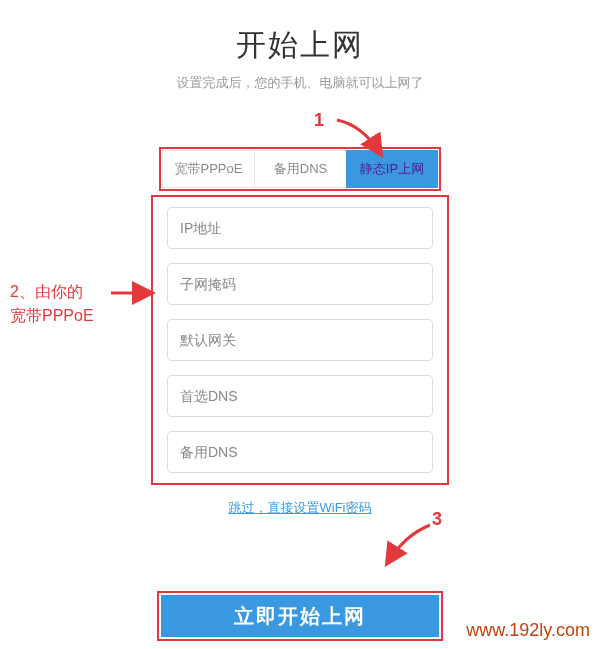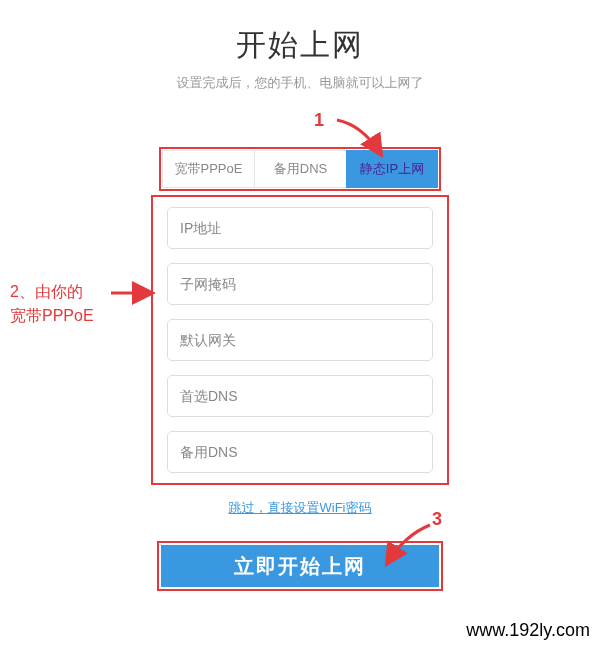--- a/index.html
+++ b/index.html
@@ -72,21 +72,21 @@
       color: #333;
       outline: none;
       font-family: inherit;
     }
     .input-field::placeholder { color: #888; }
     .skip-link {
       font-size: 13px;
       color: #3a98e0;
       text-decoration: underline;
       margin-top: 14px;
-      margin-bottom: 24px;
+      margin-bottom: 74px;
       cursor: pointer;
     }
     .submit-wrap {
       border: 2px solid #e4393c;
       padding: 2px;
     }
     .submit-btn {
       width: 278px;
       height: 42px;
       background: #3a98e0;
@@ -120,21 +120,21 @@
       position: absolute; left: 108px; top: 281px;
       width: 50px; height: 24px; pointer-events: none;
     }
     .arrow3 {
       position: absolute; left: 380px; top: 520px;
       width: 55px; height: 48px; pointer-events: none;
     }
     .watermark {
       position: absolute;
       right: 10px; bottom: 8px;
-      color: #000000;
+      color: #c2410c;
       font-size: 18px;
       font-family: Arial, sans-serif;
     }
   </style>
 </head>
 <body>
 
 <div class="container">
   <div class="page-title">开始上网</div>
   <div class="page-subtitle">设置完成后，您的手机、电脑就可以上网了</div>

